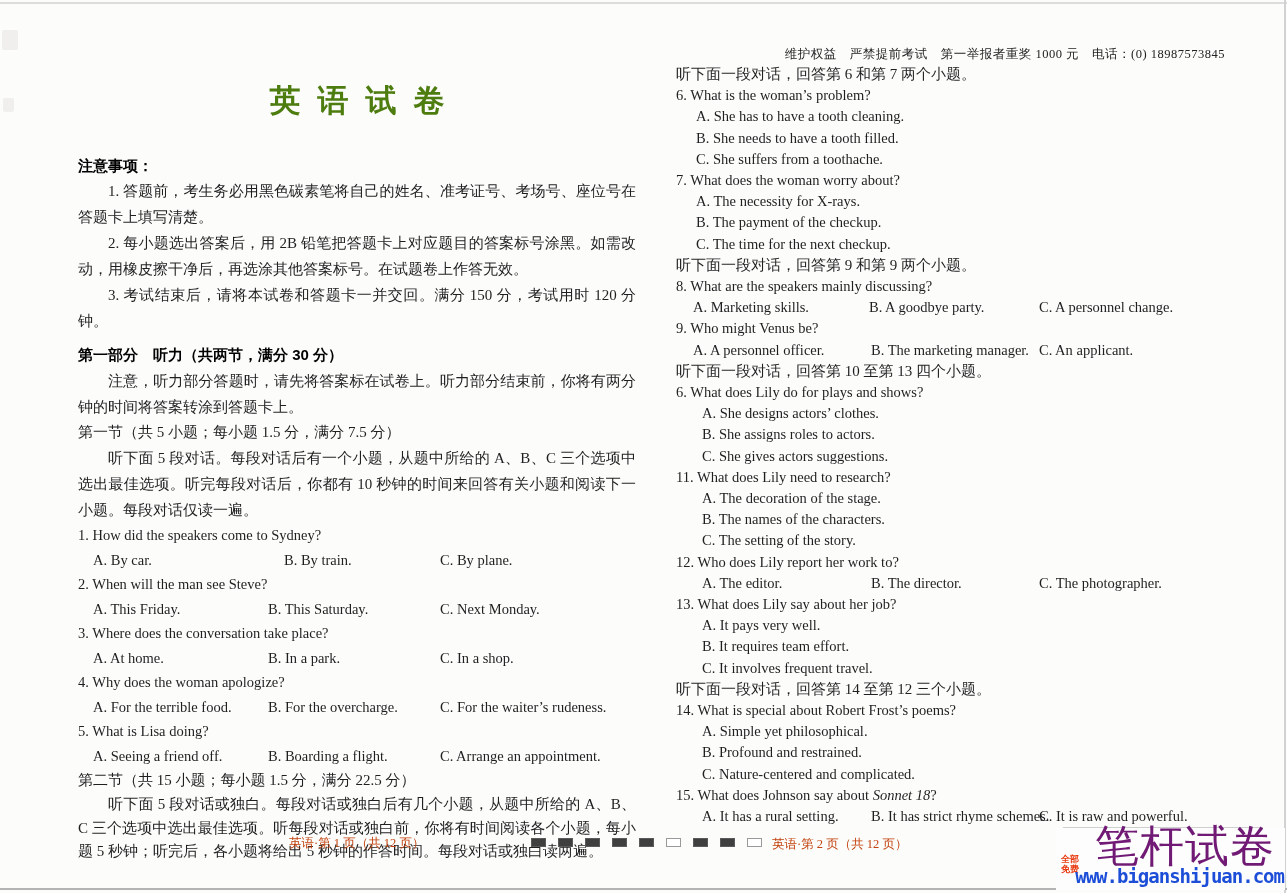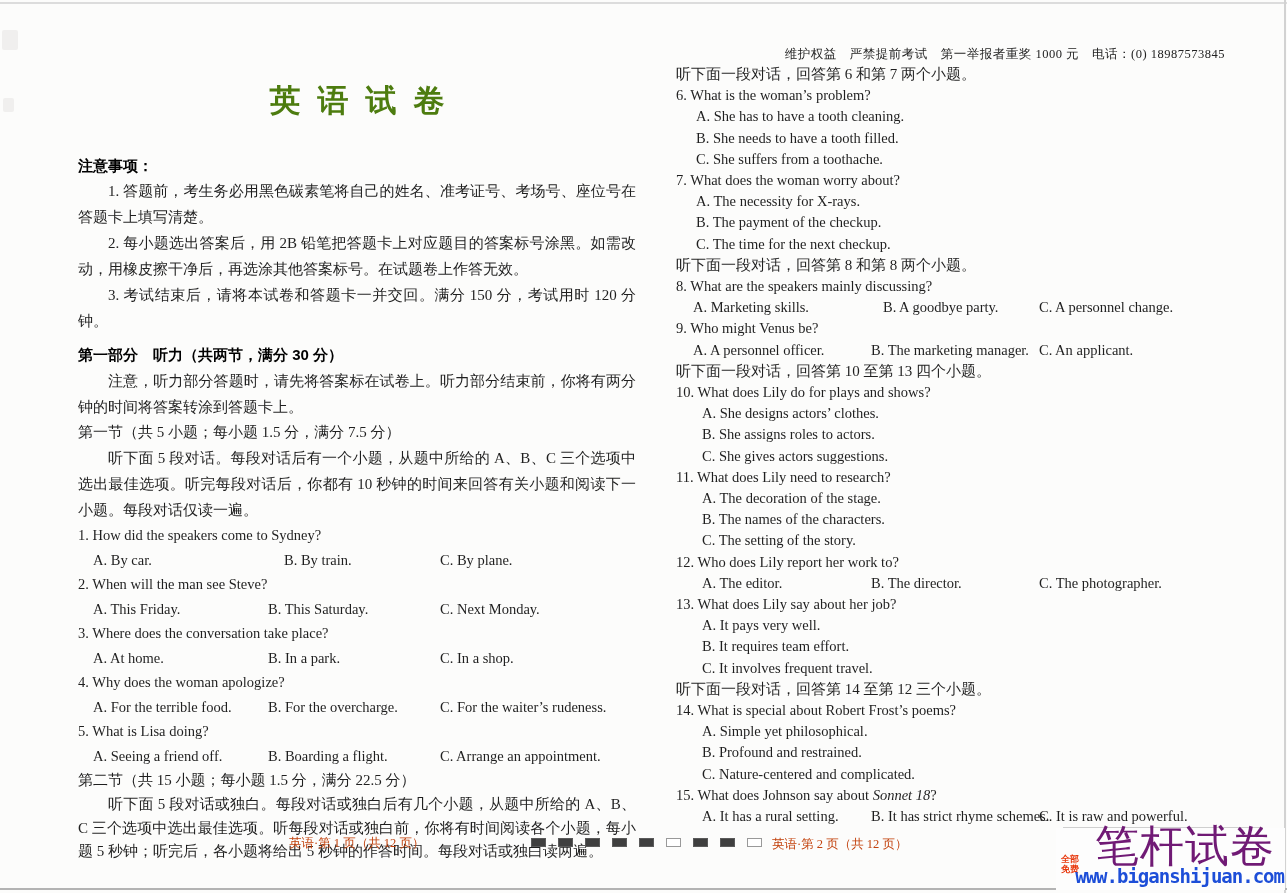--- a/index.html
+++ b/index.html
@@ -152,40 +152,40 @@
           <div class="q-option" style="padding-left: 20px;">A. She has to have a tooth cleaning.</div>
           <div class="q-option" style="padding-left: 20px;">B. She needs to have a tooth filled.</div>
           <div class="q-option" style="padding-left: 20px;">C. She suffers from a toothache.</div>
         </div>
         <div class="question">
           <div class="q-stem">7. What does the woman worry about?</div>
           <div class="q-option" style="padding-left: 20px;">A. The necessity for X-rays.</div>
           <div class="q-option" style="padding-left: 20px;">B. The payment of the checkup.</div>
           <div class="q-option" style="padding-left: 20px;">C. The time for the next checkup.</div>
         </div>
-        <div class="cn-intro">听下面一段对话，回答第 8 和第 8 两个小题。</div>
+        <div class="cn-intro">听下面一段对话，回答第 9 和第 9 两个小题。</div>
         <div class="question">
           <div class="q-stem">8. What are the speakers mainly discussing?</div>
           <div class="opt-row">
             <span class="opt" style="left: 17px;">A. Marketing skills.</span>
-            <span class="opt" style="left: 207px;">B. A goodbye party.</span>
+            <span class="opt" style="left: 193px;">B. A goodbye party.</span>
             <span class="opt" style="left: 363px;">C. A personnel change.</span>
           </div>
         </div>
         <div class="question">
           <div class="q-stem">9. Who might Venus be?</div>
           <div class="opt-row">
             <span class="opt" style="left: 17px;">A. A personnel officer.</span>
             <span class="opt" style="left: 195px;">B. The marketing manager.</span>
             <span class="opt" style="left: 363px;">C. An applicant.</span>
           </div>
         </div>
         <div class="cn-intro">听下面一段对话，回答第 10 至第 13 四个小题。</div>
         <div class="question">
-          <div class="q-stem">10. What does Lily do for plays and shows?</div>
+          <div class="q-stem">6. What does Lily do for plays and shows?</div>
           <div class="q-option" style="padding-left: 26px;">A. She designs actors’ clothes.</div>
           <div class="q-option" style="padding-left: 26px;">B. She assigns roles to actors.</div>
           <div class="q-option" style="padding-left: 26px;">C. She gives actors suggestions.</div>
         </div>
         <div class="question">
           <div class="q-stem">11. What does Lily need to research?</div>
           <div class="q-option" style="padding-left: 26px;">A. The decoration of the stage.</div>
           <div class="q-option" style="padding-left: 26px;">B. The names of the characters.</div>
           <div class="q-option" style="padding-left: 26px;">C. The setting of the story.</div>
         </div>

